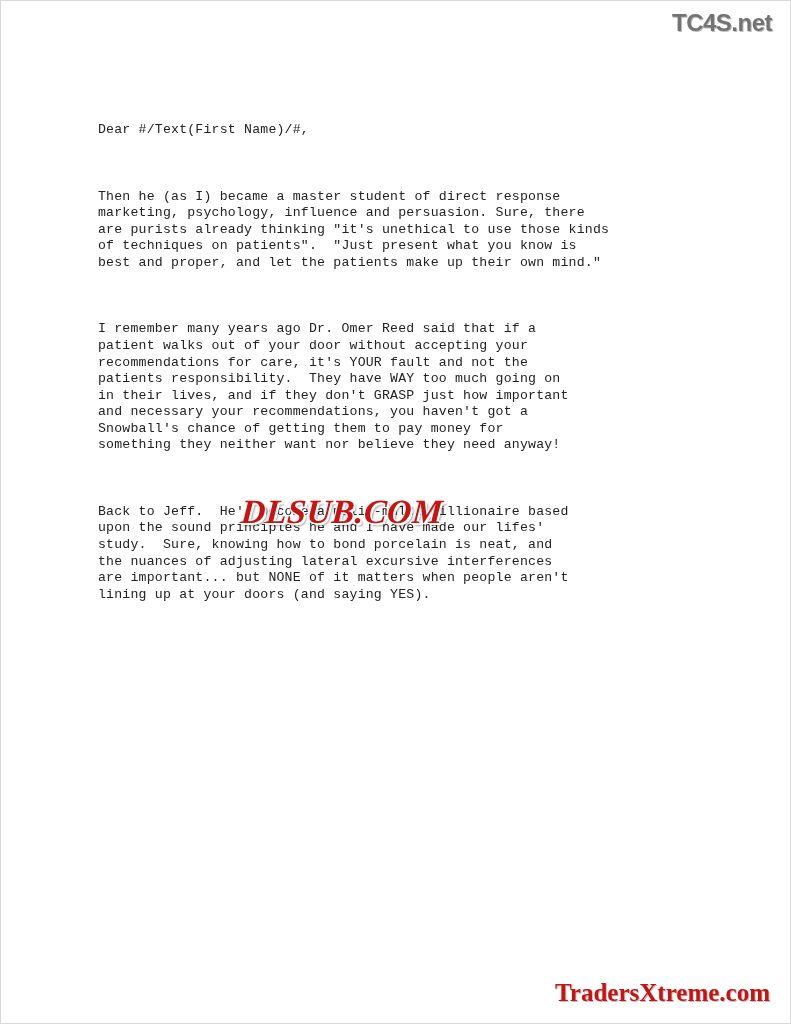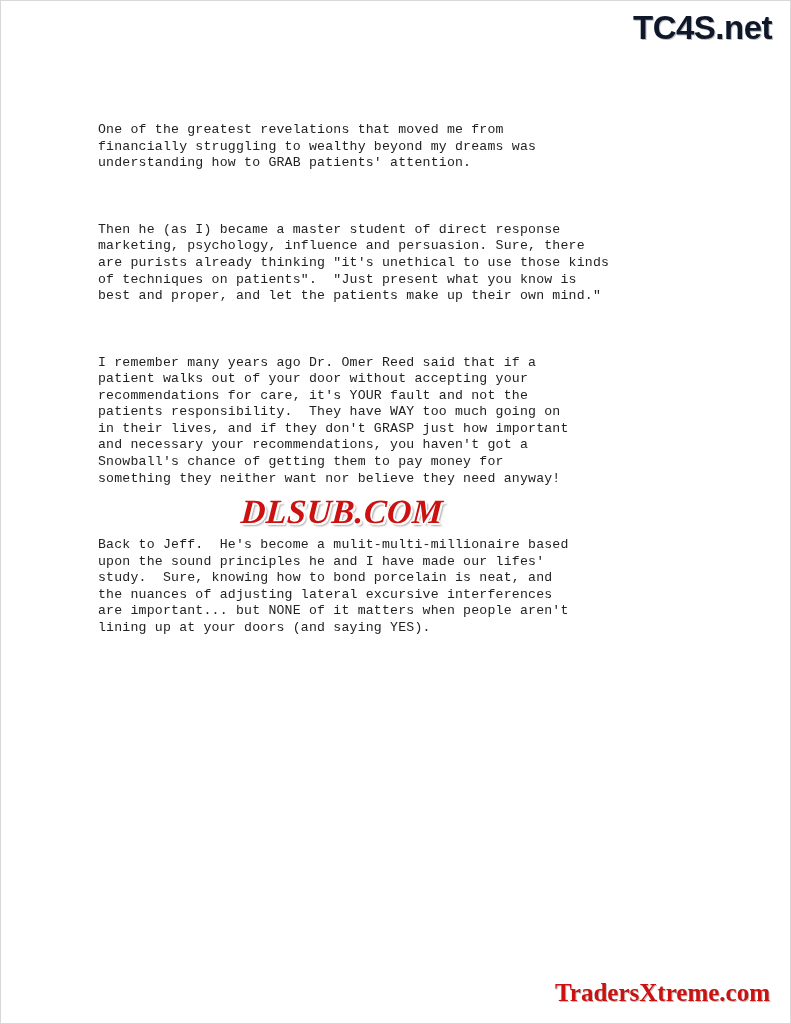--- a/index.html
+++ b/index.html
@@ -21,23 +21,23 @@
     height: 1024px;
     background: #ffffff;
     border: 1px solid #d8d8d8;
     box-sizing: border-box;
   }
   .brand-top {
     position: absolute;
     right: 18px;
     top: 8px;
     font-family: "Liberation Sans", sans-serif;
-    font-size: 33px;
+    font-size: 24px;
     font-weight: bold;
-    color: #0f172a;
+    color: #737373;
     letter-spacing: -0.5px;
     text-shadow: 1px 1px 0 #bdbdbd;
   }
   .letter-body {
     position: absolute;
     left: 97px;
     top: 88px;
     width: 620px;
     font-family: "Liberation Mono", monospace;
     font-size: 13.2px;
@@ -81,23 +81,21 @@
   }
 </style>
 </head>
 <body>
 
 <div class="page">
 
   <div class="brand-top">TC4S.net</div>
 
   <div class="letter-body">
-    <p class="para">One of the greatest revelations that moved me from
-financially struggling to wealthy beyond my dreams was
-understanding how to GRAB patients' attention.</p>
+    <p class="para">Dear #/Text(First Name)/#,</p>
     <p class="para">Then he (as I) became a master student of direct response
 marketing, psychology, influence and persuasion. Sure, there
 are purists already thinking "it's unethical to use those kinds
 of techniques on patients".  "Just present what you know is
 best and proper, and let the patients make up their own mind."</p>
     <p class="para">I remember many years ago Dr. Omer Reed said that if a
 patient walks out of your door without accepting your
 recommendations for care, it's YOUR fault and not the
 patients responsibility.  They have WAY too much going on
 in their lives, and if they don't GRASP just how important

